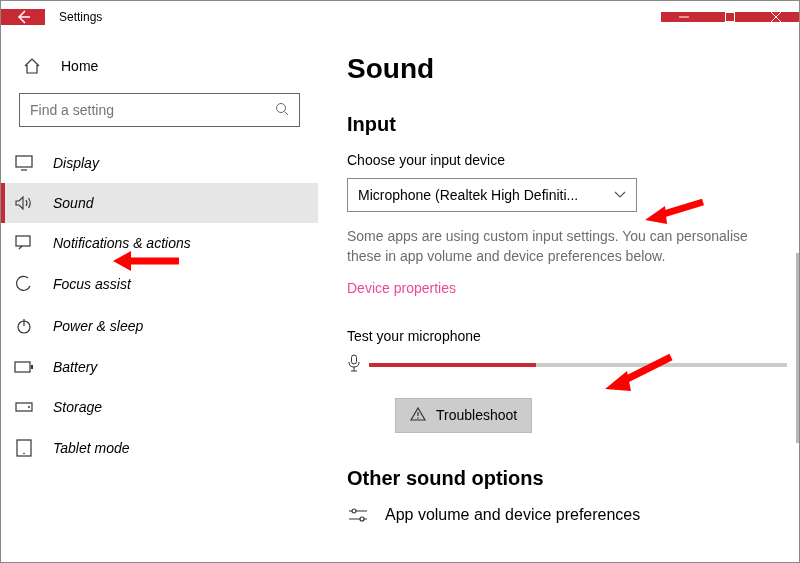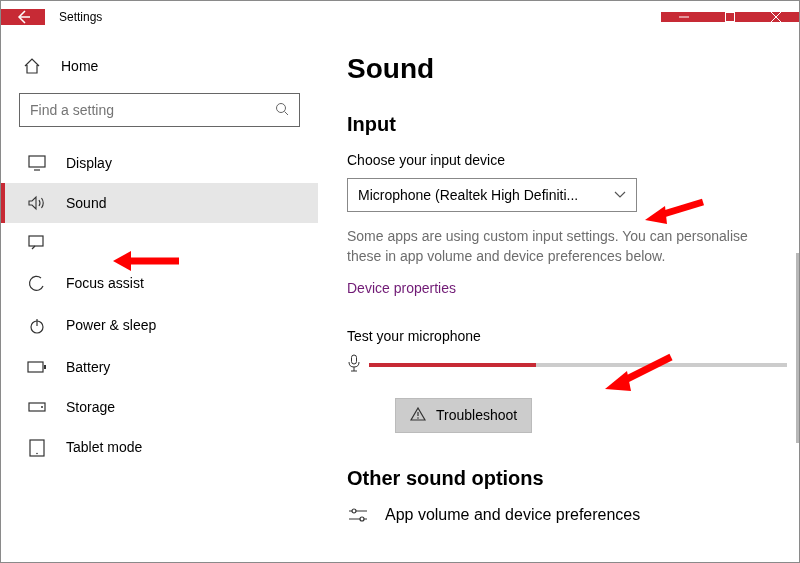--- a/index.html
+++ b/index.html
@@ -100,24 +100,26 @@
       color: #666;
       font-size: 14px;
     }
     .category-label {
       padding: 6px 20px 12px 20px;
       font-size: 14px;
       font-weight: 600;
     }
     .nav-item {
       display: flex;
-      padding: 12px 25px;
+      align-items: center;
+      padding: 12px 12px;
       font-size: 14px;
       cursor: pointer;
       position: relative;
+      font-style: italic;
     }
     .nav-item.selected {
       background: #e6e6e6;
     }
     .nav-item.selected::before {
       content: '';
       position: absolute;
       left: 0;
       top: 0;
       bottom: 0;
@@ -176,21 +178,21 @@
       font-size: 12px;
     }
     .hint-text {
       font-size: 14px;
       color: #6d6d6d;
       line-height: 1.45;
       max-width: 420px;
       margin-bottom: 12px;
     }
     .link {
-      color: #701a75;
+      color: #ec4899;
       font-size: 14px;
       cursor: pointer;
       margin-bottom: 32px;
       display: inline-block;
     }
     .mic-row {
       display: flex;
       align-items: center;
       gap: 8px;
       margin-bottom: 22px;
@@ -326,20 +328,21 @@
       <span>Sound</span>
     </div>
 
     <div class="nav-item">
       <span class="icon">
         <svg width="18" height="16" viewBox="0 0 18 16">
             <rect x="1" y="1" width="14" height="10" stroke="#333" stroke-width="1.2" fill="none"></rect>
             <path d="M4 14 L7 11" stroke="#333" stroke-width="1.2"></path>
           </svg>
       </span>
+      <span>Notifications &amp; actions</span>
     </div>
 
     <div class="nav-item">
       <span class="icon">
         <svg width="18" height="18" viewBox="0 0 18 18">
             <path d="M13 3 A7 7 0 1 0 15 11" stroke="#333" stroke-width="1.2" fill="none"></path>
           </svg>
       </span>
       <span>Focus assist</span>
     </div>

